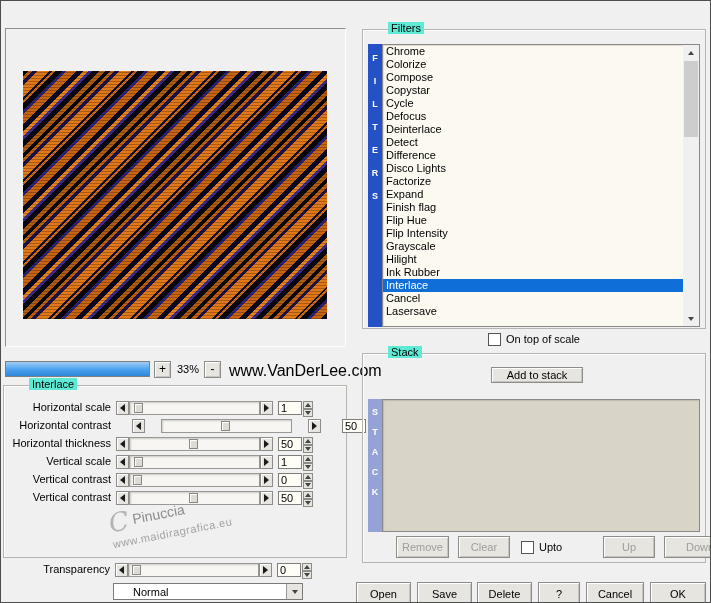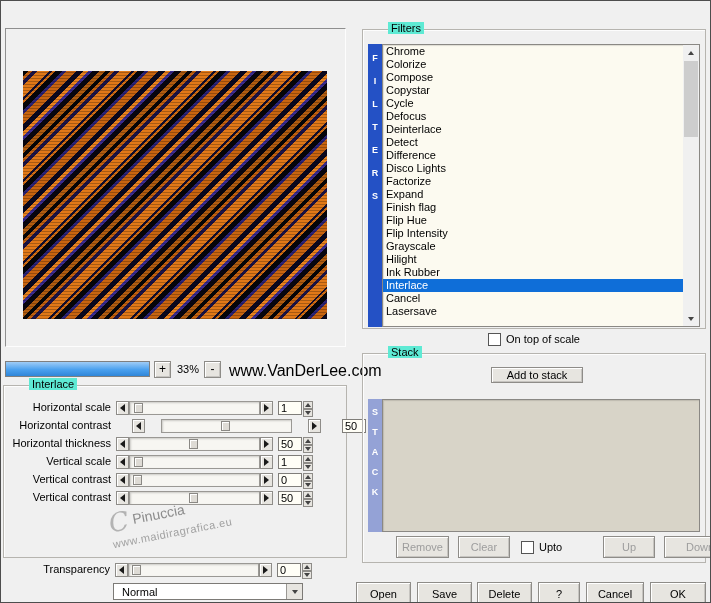--- a/index.html
+++ b/index.html
@@ -71,21 +71,21 @@
     color:rgba(115,115,115,.8); pointer-events:none; }
   .wm-row{ display:flex; align-items:center; }
   .wm-glyph{ font-family:"DejaVu Serif", serif; font-style:italic; font-size:26px;
     color:rgba(130,130,130,.55); margin-right:4px; }
   .wm-name{ font-size:14px; }
   .wm-url{ font-size:11px; letter-spacing:.5px; color:rgba(135,135,135,.75); }
 
   
   .combo{ position:absolute; left:112px; top:582px; width:190px; height:17px; background:#fff;
     border:1px solid #7c7a76; display:flex; align-items:center; cursor:pointer; }
-  .combo-text{ flex:1; padding-left:8px; }
+  .combo-text{ flex:1; padding-left:19px; }
   .combo-arrow{ width:16px; height:100%; background:#e7e5e0; border-left:1px solid #9a9894;
     display:flex; align-items:center; justify-content:center; }
 
   
   .vstrip{ position:absolute; width:14px; color:#fff; font-size:9px; font-weight:bold;
     text-align:center; padding-top:3px; }
   .filters-strip{ background:var(--filters_strip,#2451c5); }
   .filters-strip div{ height:23px; line-height:23px; }
   .stack-strip{ background:var(--stack_strip,#94a2d6); }
   .stack-strip div{ height:20px; line-height:20px; }

